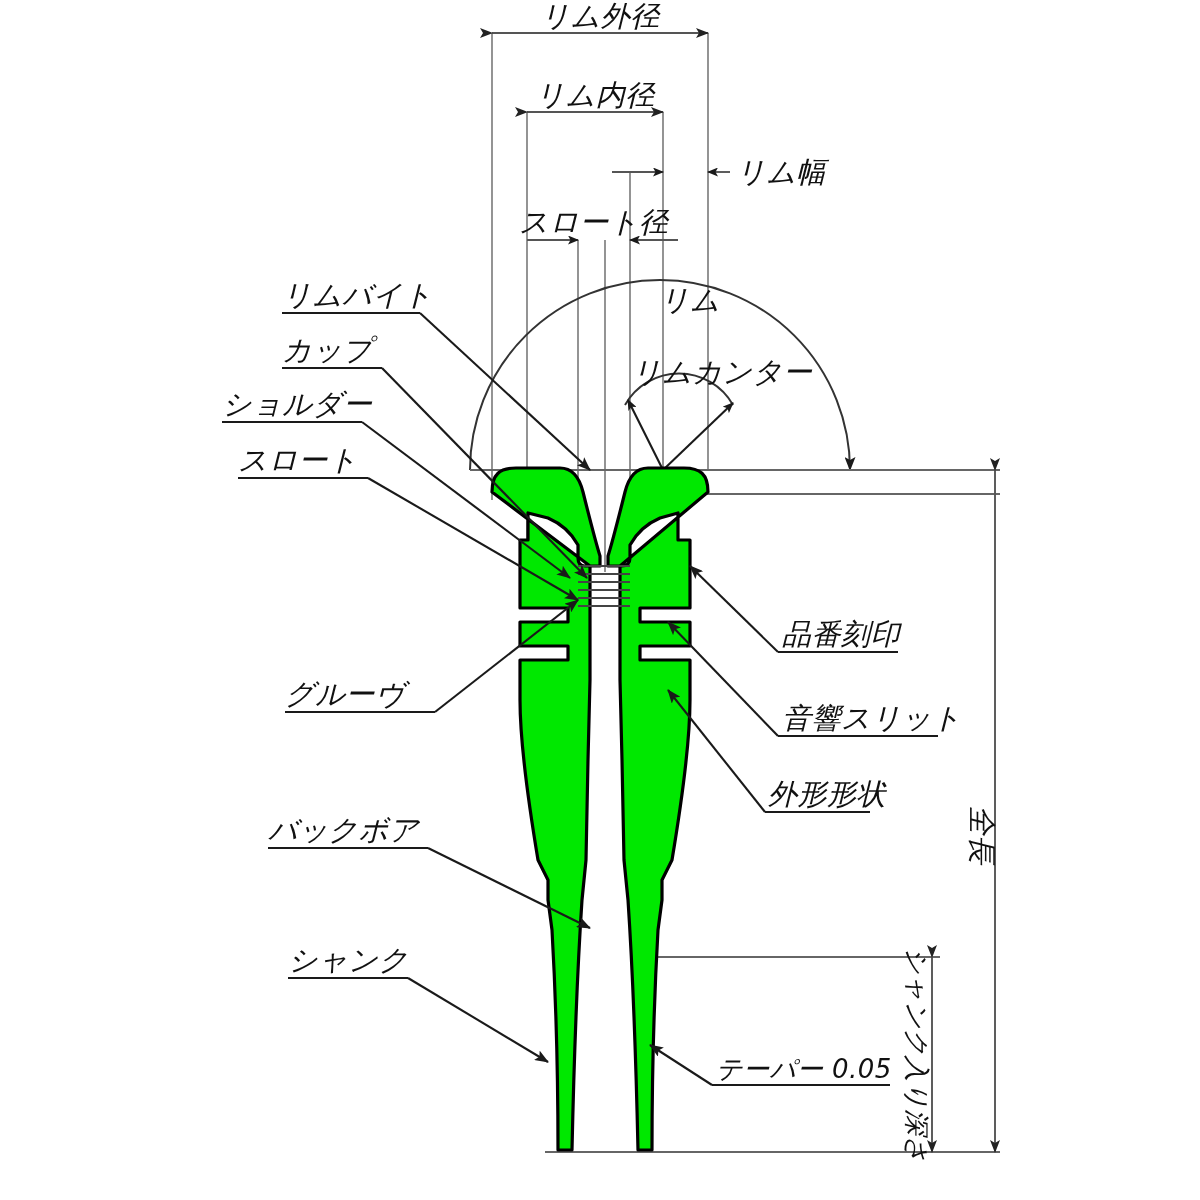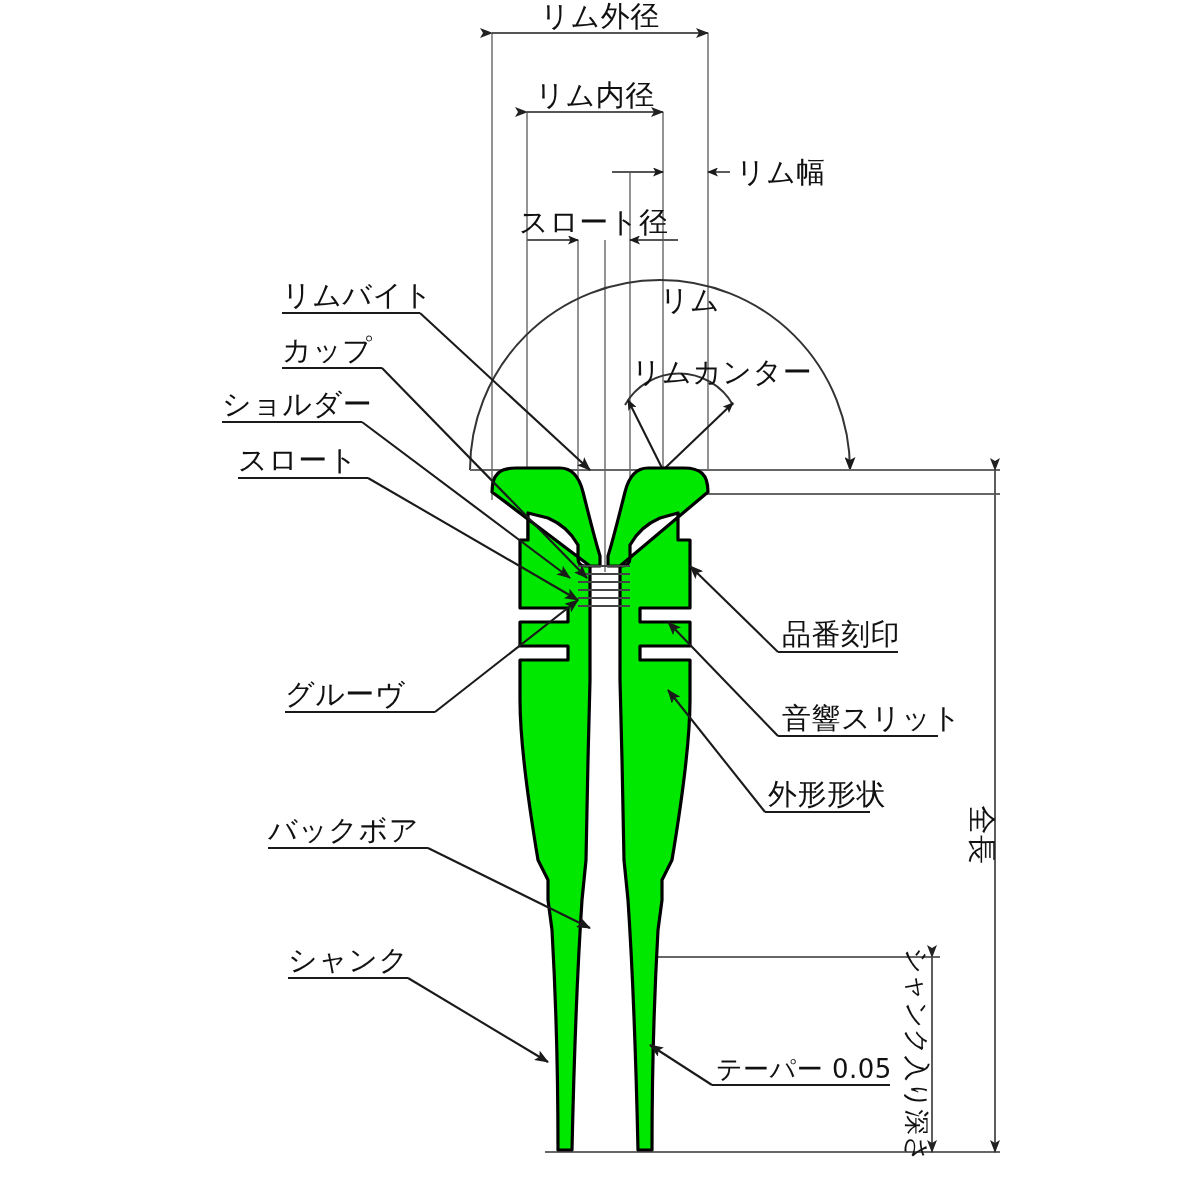--- a/index.html
+++ b/index.html
@@ -1,20 +1,20 @@
 <!DOCTYPE html>
 <html><head>
 <meta charset="utf-8">
 <style>
   html,body{margin:0;padding:0;background:#fff;}
   body{
     font-family:"DejaVu Sans","Liberation Sans",sans-serif;
     width:1200px;height:1200px;overflow:hidden;position:relative;
   }
-  #stage{position:relative;width:1200px;height:1200px;background:#ffffff;}
+  #stage{position:relative;width:1200px;height:1200px;background:#ffffff;font-style:italic;}
   svg#diagram{position:absolute;left:0;top:0;width:1200px;height:1200px;display:block;}
   .lbl{
     font-family:"DejaVu Sans","Liberation Sans",sans-serif;
     font-size:29px;fill:#111;dominant-baseline:alphabetic;
     letter-spacing:0.5px;
   }
   .lbl-sm{font-size:26px;}
   .leader{stroke:#1a1a1a;stroke-width:2.1;fill:none;}
   .dimline{stroke:#555;stroke-width:1.9;fill:none;}
   .extline{stroke:#888;stroke-width:1.8;fill:none;}

